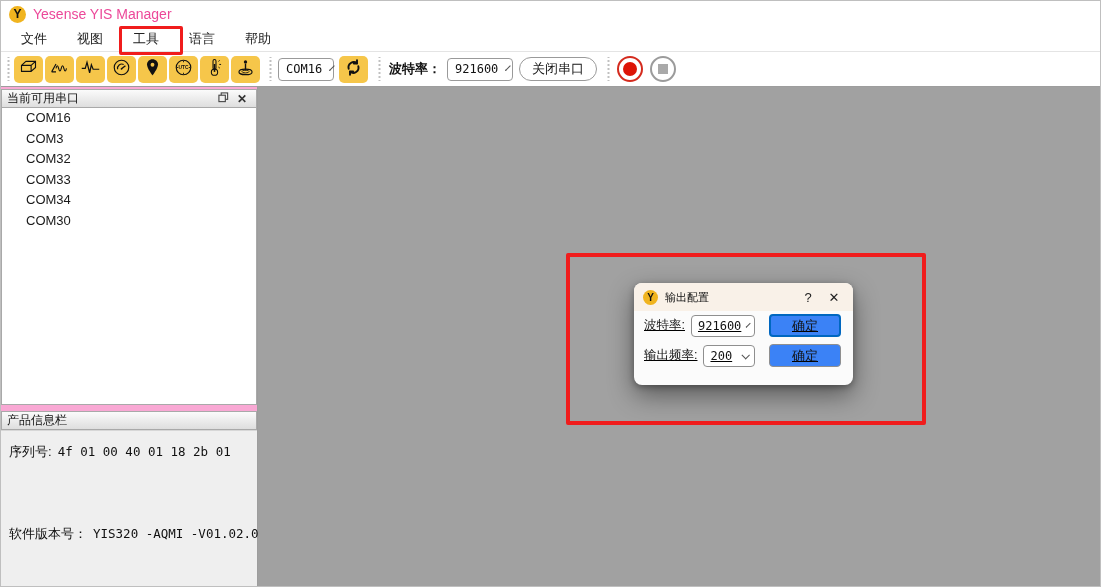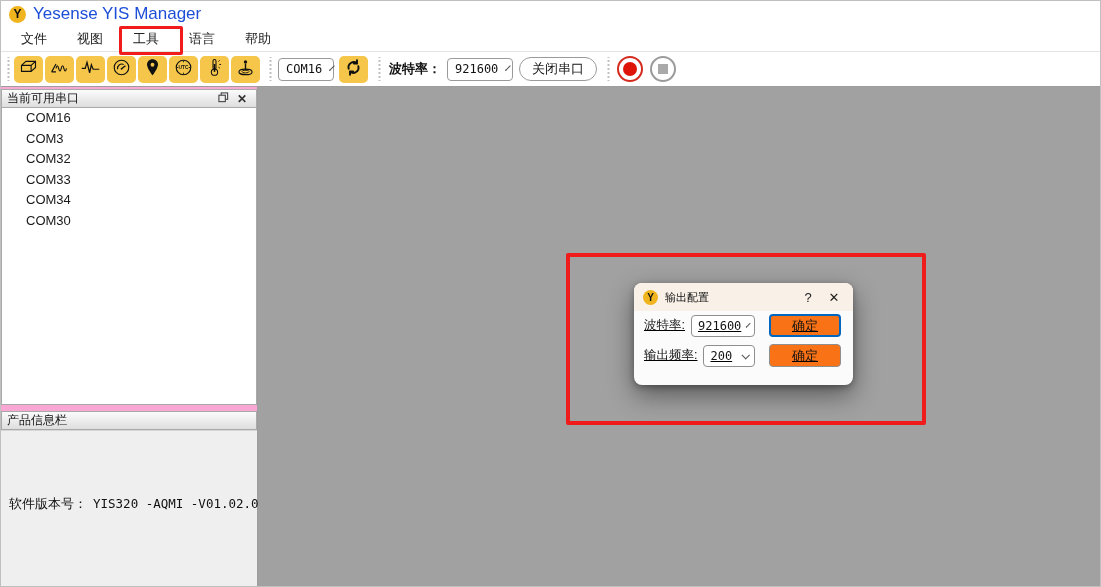--- a/index.html
+++ b/index.html
@@ -2,21 +2,21 @@
 <html><head>
 <meta charset="utf-8">
 <style>
   * { margin:0; padding:0; box-sizing:border-box; }
   html,body { width:1101px; height:587px; font-family:"Liberation Sans", sans-serif; }
   .window { position:relative; width:1101px; height:587px; background:#ffffff; border:1px solid #bfbfbf; overflow:hidden; }
 
   
   .titlebar { height:26px; display:flex; align-items:center; padding-left:8px; background:#ffffff; }
   .app-logo { width:17px; height:17px; border-radius:50%; background:#f0b41f; display:flex; align-items:center; justify-content:center; color:#111; font-size:12px; font-weight:bold; margin-right:7px; }
-  .app-title { font-size:17px; color:#1d4ed8; }
+  .app-title { font-size:14px; color:#ec4899; }
 
   
   .menubar { height:25px; display:flex; align-items:center; padding-left:10px; background:#ffffff; border-bottom:1px solid #e4e4e4;font-family:Liberation Mono, monospace; }
   .menu-item { font-size:13px; color:#222; padding:3px 10px; margin-right:10px; cursor:default; }
   .menu-wrap { position:relative; }
   .menu-highlight { position:absolute; left:-4px; top:-4px; right:-4px; bottom:-7px; border:3px solid #f01c1c; border-radius:2px; pointer-events:none; }
 
   
   .toolbar { height:35px; display:flex; align-items:center; background:#ffffff; border-bottom:1px solid #9d9d9d; padding-left:2px; }
   .grip { width:5px; height:24px; margin:0 3px; background-image:radial-gradient(#c0c0c0 1px, transparent 1.2px); background-size:4px 4px; background-position:center; }
@@ -58,21 +58,21 @@
   .dialog-logo { width:15px; height:15px; border-radius:50%; background:#f0b41f; color:#111; font-size:10px; font-weight:bold; display:flex; align-items:center; justify-content:center; margin-right:7px; }
   .dialog-title { font-size:11px; color:#111; flex:1; }
   .dialog-hbtn { background:none; border:none; font-size:13px; color:#222; width:26px; height:22px; cursor:pointer; }
   .dialog-body { padding:2px 12px 0 10px;text-decoration:underline; }
   .dlg-row { display:flex; align-items:center; height:25px; margin-bottom:5px; }
   .dlg-label { font-size:12.5px; color:#111; white-space:nowrap; }
   .dlg-combo { display:flex; align-items:center; justify-content:space-between; background:#fff; border:1px solid #8f8f8f; border-radius:4px; height:22px; padding:0 6px; font-family:"DejaVu Sans Mono", monospace; font-size:12px; color:#111; margin-left:6px; }
   .dlg-combo .chev { width:6px; height:6px; border-right:1.3px solid #555; border-bottom:1.3px solid #555; transform:rotate(45deg) translateY(-1px); margin-left:6px; }
   .combo-baud { width:64px; }
   .combo-freq { width:52px; }
-  .dlg-button { margin-left:auto; width:72px; height:23px; background:#f97316; border:1px solid #8f8f8f; border-radius:4px; font-size:13px; color:#111; cursor:pointer; }
+  .dlg-button { margin-left:auto; width:72px; height:23px; background:#3b82f6; border:1px solid #8f8f8f; border-radius:4px; font-size:13px; color:#111; cursor:pointer; }
   .dlg-button.default { border:2px solid #0067c0; }
 </style>
 </head>
 <body>
 
 <div class="window">
 
   <div class="titlebar">
     <div class="app-logo">Y</div>
     <div class="app-title">Yesense YIS Manager</div>
@@ -202,20 +202,24 @@
           <div class="port-item">COM32</div>
           <div class="port-item">COM33</div>
           <div class="port-item">COM34</div>
           <div class="port-item">COM30</div>
         </div>
       <div class="splitter"></div>
       <div class="dock-header">
         <span>产品信息栏</span>
       </div>
       <div class="info-area">
+        <div class="info-line serial-line">
+          <span class="info-label">序列号:</span>
+          <span class="info-value">4f 01 00 40 01 18 2b 01</span>
+        </div>
         <div class="info-line version-line">
           <span class="info-label">软件版本号：</span>
           <span class="info-value">YIS320 -AQMI -V01.02.03;</span>
         </div>
       </div>
     </div>
 
     <div class="main">
 
       <div class="annotation-rect"></div>

